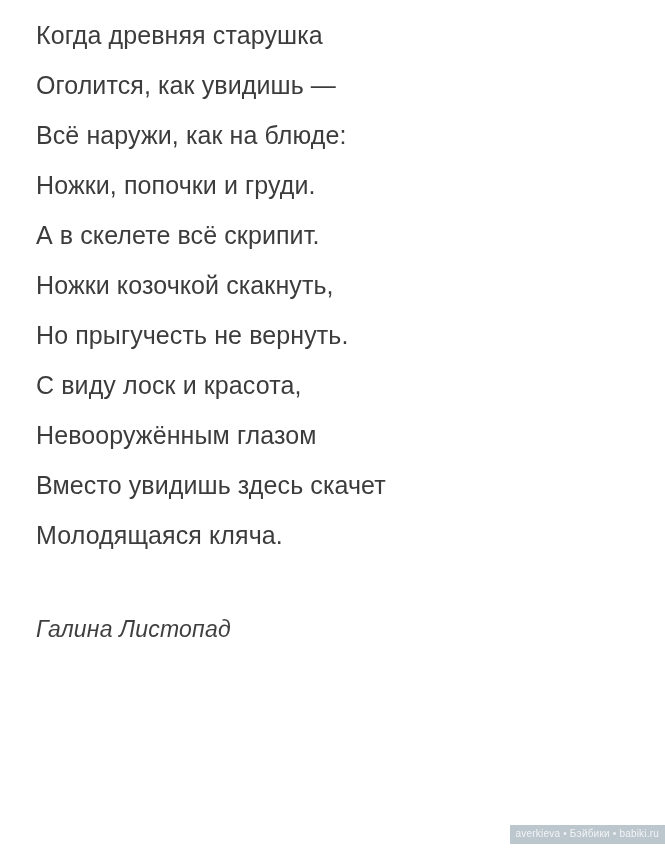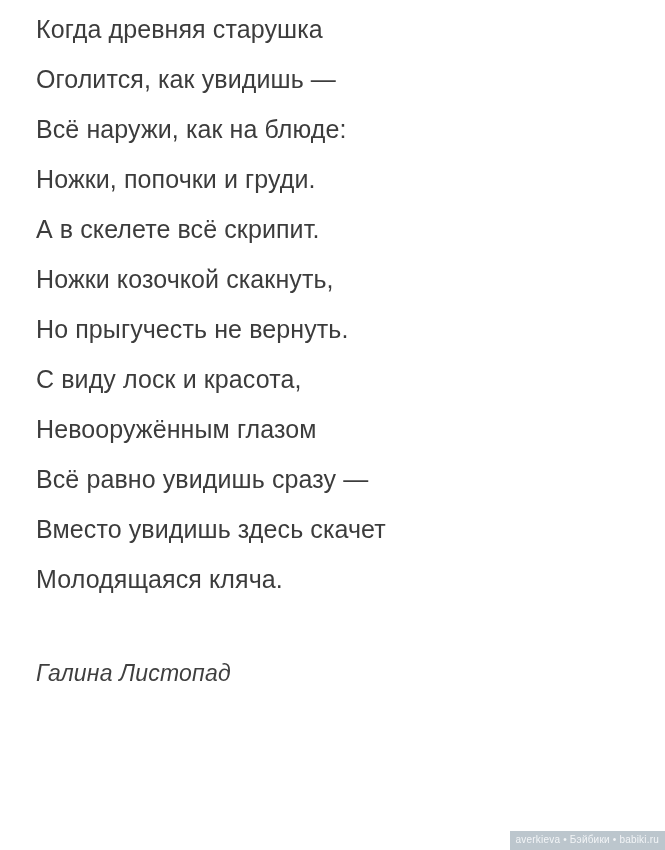--- a/index.html
+++ b/index.html
@@ -12,21 +12,21 @@
     background: #ffffff;
     font-family: "Liberation Sans", sans-serif;
     position: relative;
     overflow: hidden;
   }
   .page {
     position: relative;
     width: 665px;
     height: 850px;
     box-sizing: border-box;
-    padding: 4px 0 0 36px;
+    padding: 10px 0 0 36px;
   }
   .poem {
     list-style: none;
     margin: 0;
     padding: 0;
   }
   .poem-line {
     font-size: 25px;
     line-height: 50px;
     color: #3c3c3c;
@@ -37,21 +37,21 @@
     margin-top: 54px;
     font-size: 23px;
     line-height: 30px;
     font-style: italic;
     color: #3f3f3f;
     letter-spacing: 0.2px;
   }
   .watermark {
     position: absolute;
     right: 0;
-    bottom: 0;
+    bottom: 6px;
     background: #b9c3cb;
     color: #f2f5f7;
     font-size: 10px;
     line-height: 14px;
     padding: 2px 6px 3px 6px;
     letter-spacing: 0.2px;
     white-space: nowrap;
     opacity: 0.95;
   }
 </style>
@@ -63,21 +63,20 @@
   <div class="poem">
     <div class="poem-line">Когда древняя старушка</div>
     <div class="poem-line">Оголится, как увидишь —</div>
     <div class="poem-line">Всё наружи, как на блюде:</div>
     <div class="poem-line">Ножки, попочки и груди.</div>
     <div class="poem-line">А в скелете всё скрипит.</div>
     <div class="poem-line">Ножки козочкой скакнуть,</div>
     <div class="poem-line">Но прыгучесть не вернуть.</div>
     <div class="poem-line">С виду лоск и красота,</div>
     <div class="poem-line">Невооружённым глазом</div>
-    <div class="poem-line">Всё равно увидишь сразу —</div>
     <div class="poem-line">Вместо увидишь здесь скачет</div>
     <div class="poem-line">Молодящаяся кляча.</div>
   </div>
 
   <div class="author">Галина Листопад</div>
 
   <div class="watermark">averkieva • Бэйбики • babiki.ru</div>
 
 </div>
 

